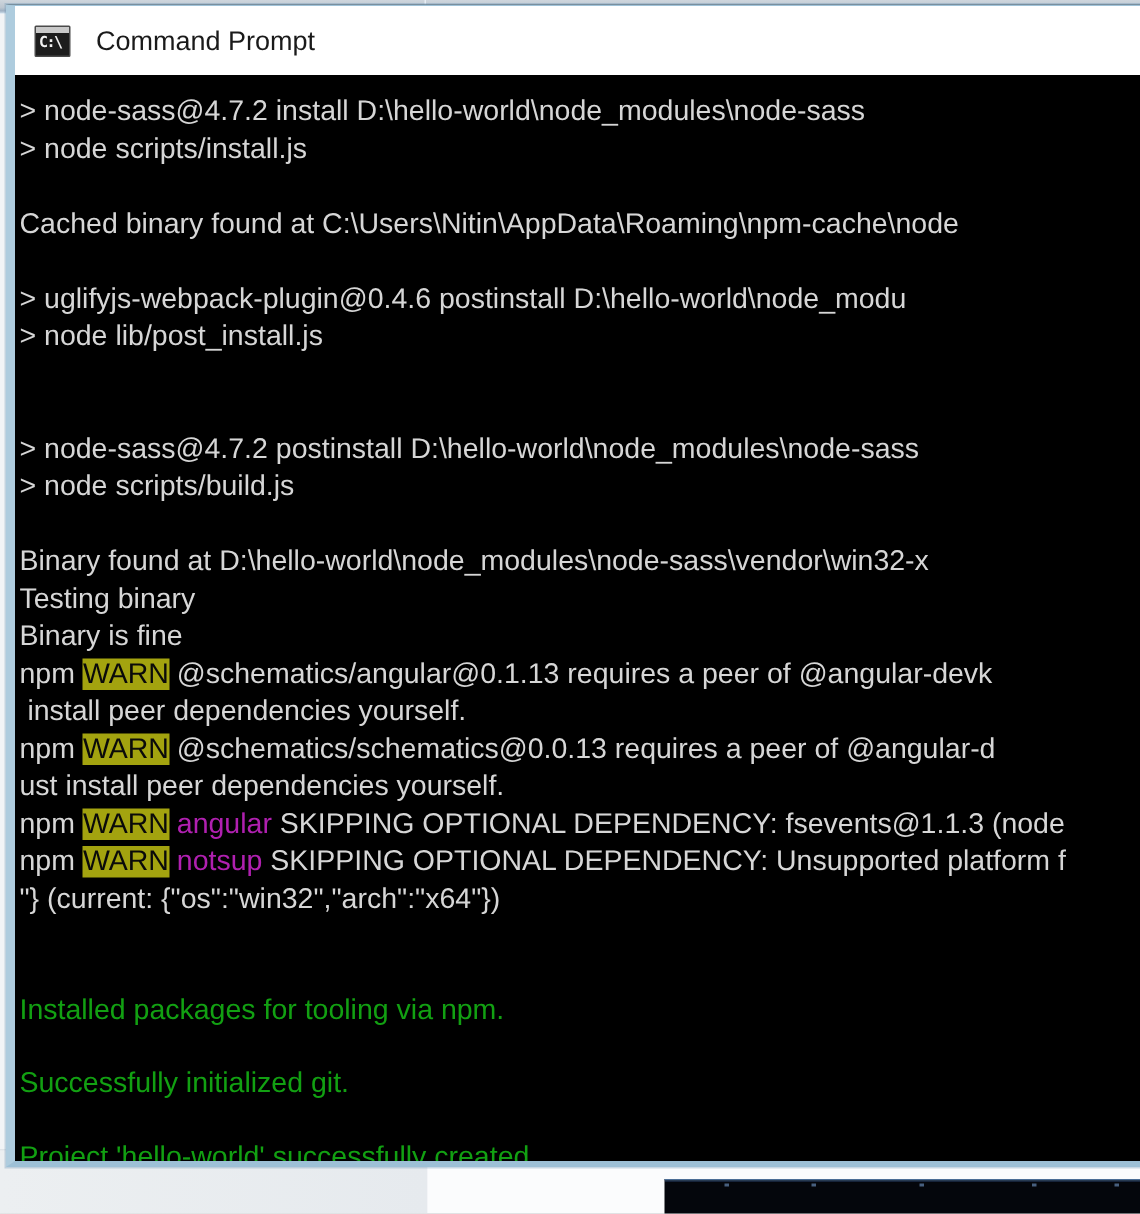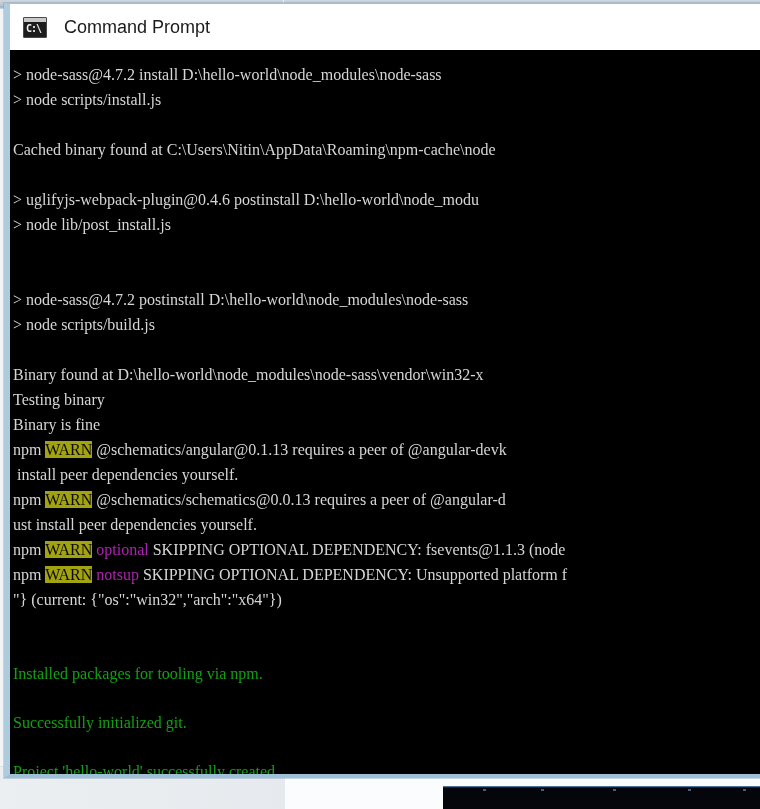--- a/index.html
+++ b/index.html
@@ -123,22 +123,22 @@
 
   
   #console {
     background: #000000;
     height: 724px;
     padding: 12px 0 0 3px;
     box-sizing: border-box;
     overflow: hidden;
   }
   .line {
-    font-family: Liberation Serif, serif;
-    font-size: 16px;
+    font-family: Liberation Sans, sans-serif;
+    font-size: 19px;
     line-height: 25px;
     height: 25px;
     color: #d6d6d6;
     white-space: pre;
     letter-spacing: 0px;
     overflow: hidden;
   }
   .line.blank { color: transparent; }
   .seg { white-space: pre; }
   .seg.warn {
@@ -191,21 +191,21 @@
         <div class="line"><span class="seg">&gt; node-sass@4.7.2 postinstall D:\hello-world\node_modules\node-sass</span></div>
         <div class="line"><span class="seg">&gt; node scripts/build.js</span></div>
         <div class="line blank"><span class="seg"></span></div>
         <div class="line"><span class="seg">Binary found at D:\hello-world\node_modules\node-sass\vendor\win32-x</span></div>
         <div class="line"><span class="seg">Testing binary</span></div>
         <div class="line"><span class="seg">Binary is fine</span></div>
         <div class="line"><span class="seg">npm </span><span class="seg warn">WARN</span><span class="seg"> @schematics/angular@0.1.13 requires a peer of @angular-devk</span></div>
         <div class="line"><span class="seg"> install peer dependencies yourself.</span></div>
         <div class="line"><span class="seg">npm </span><span class="seg warn">WARN</span><span class="seg"> @schematics/schematics@0.0.13 requires a peer of @angular-d</span></div>
         <div class="line"><span class="seg">ust install peer dependencies yourself.</span></div>
-        <div class="line"><span class="seg">npm </span><span class="seg warn">WARN</span><span class="seg"> </span><span class="seg magenta">optional</span><span class="seg"> SKIPPING OPTIONAL DEPENDENCY: fsevents@1.1.3 (node</span></div>
+        <div class="line"><span class="seg">npm </span><span class="seg warn">WARN</span><span class="seg"> </span><span class="seg magenta">angular</span><span class="seg"> SKIPPING OPTIONAL DEPENDENCY: fsevents@1.1.3 (node</span></div>
         <div class="line"><span class="seg">npm </span><span class="seg warn">WARN</span><span class="seg"> </span><span class="seg magenta">notsup</span><span class="seg"> SKIPPING OPTIONAL DEPENDENCY: Unsupported platform f</span></div>
         <div class="line"><span class="seg">"} (current: {"os":"win32","arch":"x64"})</span></div>
         <div class="line blank"><span class="seg"></span></div>
         <div class="line green"><span class="seg green">Installed packages for tooling via npm.</span></div>
         <div class="line green"><span class="seg green">Successfully initialized git.</span></div>
         <div class="line green"><span class="seg green">Project 'hello-world' successfully created.</span></div>
         <div class="line blank"><span class="seg"></span></div>
         <div class="line"><span class="seg">D:\&gt;</span></div>
       </div>
 

